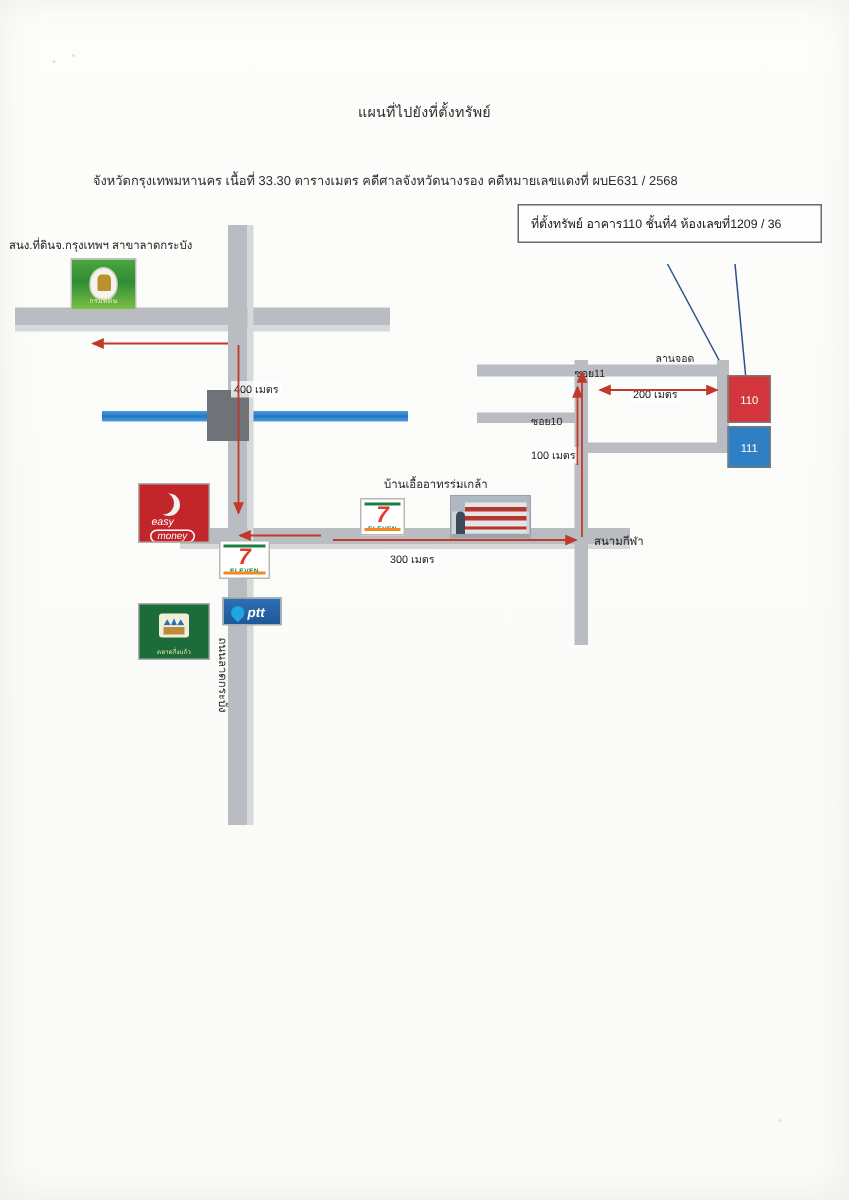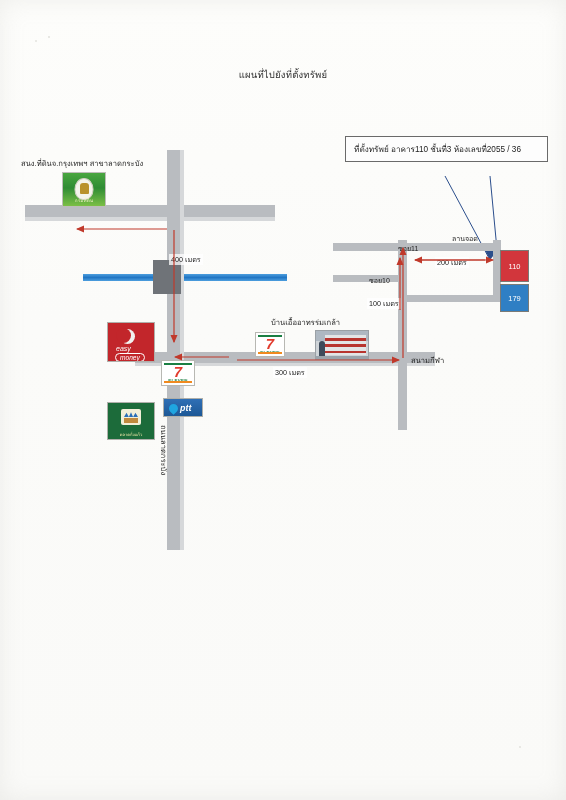--- a/index.html
+++ b/index.html
@@ -41,21 +41,21 @@
   #callout{
     position:absolute;left:345px;top:136px;width:203px;height:26px;
     border:1px solid #6a6a6a;background:#fdfdfd;
     display:flex;align-items:center;justify-content:flex-start;
     padding-left:8px;box-sizing:border-box;
     font-size:8.2px;color:#222;white-space:nowrap;
   }
   #callout-leaders{position:absolute;left:340px;top:150px;}
 
   
-  #map{position:absolute;left:15px;top:130px;width:464px;height:420px;text-decoration:underline;}
+  #map{position:absolute;left:0;top:130px;width:464px;height:420px;text-decoration:underline;}
 
   
   .road{position:absolute;background:#b9bcc0;}
   .road-light{position:absolute;background:#c9ccd0;}
   .road-blue{position:absolute;background:linear-gradient(180deg,#4d9ede 0%,#2176c4 50%,#4d9ede 100%);}
   .road-dark{position:absolute;background:#6f7378;}
 
   .label{position:absolute;font-size:7.6px;color:#1f1f1f;white-space:nowrap;}
   .label-sm{position:absolute;font-size:7px;color:#1f1f1f;white-space:nowrap;}
   .label-vert{
@@ -171,22 +171,23 @@
 <body>
 
 <div id="page">
 
   <div class="scanedge"></div>
   <div class="speck" style="left:35px;top:40px;width:2px;height:2px;"></div>
   <div class="speck" style="left:48px;top:36px;width:1.5px;height:1.5px;"></div>
   <div class="speck" style="left:519px;top:746px;width:2px;height:2px;"></div>
 
   <div id="doc-title">แผนที่ไปยังที่ตั้งทรัพย์</div>
-
-  <div id="callout">ที่ตั้งทรัพย์ อาคาร110 ชั้นที่3 ห้องเลขที่2055 / 36</div>
+  <div class="desc-line" id="desc2">จังหวัดกรุงเทพมหานคร เนื้อที่ 33.30 ตารางเมตร    คดีศาลจังหวัดนางรอง  คดีหมายเลขแดงที่ ผบE631 / 2568</div>
+
+  <div id="callout">ที่ตั้งทรัพย์ อาคาร110 ชั้นที่4 ห้องเลขที่1209 / 36</div>
   <svg id="callout-leaders" width="220" height="120">
     <line x1="105" y1="26" x2="150" y2="110" stroke="#2b4e8c" stroke-width="1"></line>
     <line x1="150" y1="26" x2="158" y2="110" stroke="#2b4e8c" stroke-width="1"></line>
     <polygon points="150,110 145,100 157,101" fill="#2b4e8c"></polygon>
   </svg>
 
   <div id="map">
 
     <div class="road" style="left:10px;top:75px;width:250px;height:12px;"></div>
     <div class="road-light" style="left:10px;top:87px;width:250px;height:4px;background:#d6d8da;"></div>
@@ -259,21 +260,21 @@
     </div>
 
     <div class="label-sm" style="left:383px;top:113px;">ซอย11</div>
     <div class="label-sm" style="left:354px;top:145px;">ซอย10</div>
     <div class="label-sm" style="left:437px;top:103px;">ลานจอด</div>
     <div class="label" style="left:396px;top:224px;">สนามกีฬา</div>
 
     <div class="label-vert" style="left:142px;top:295px;">ถนนลาดกระบัง</div>
 
     <div class="bld-tile bld-110" style="left:485px;top:120px;width:29px;height:32px;">110</div>
-    <div class="bld-tile bld-111" style="left:485px;top:154px;width:29px;height:28px;">179</div>
+    <div class="bld-tile bld-111" style="left:485px;top:154px;width:29px;height:28px;">111</div>
 
     <div class="dist" style="left:154px;top:124px;">400 เมตร</div>
     <div class="dist" style="left:258px;top:237px;">300 เมตร</div>
     <div class="dist" style="left:420px;top:127px;">200 เมตร</div>
     <div class="dist" style="left:352px;top:168px;">100 เมตร</div>
 
     <svg width="566" height="420">
       <defs>
         <marker id="ah" markerWidth="7" markerHeight="7" refX="6" refY="3" orient="auto">
           <path d="M0,0 L7,3 L0,6 z" fill="#c0392b"></path>

